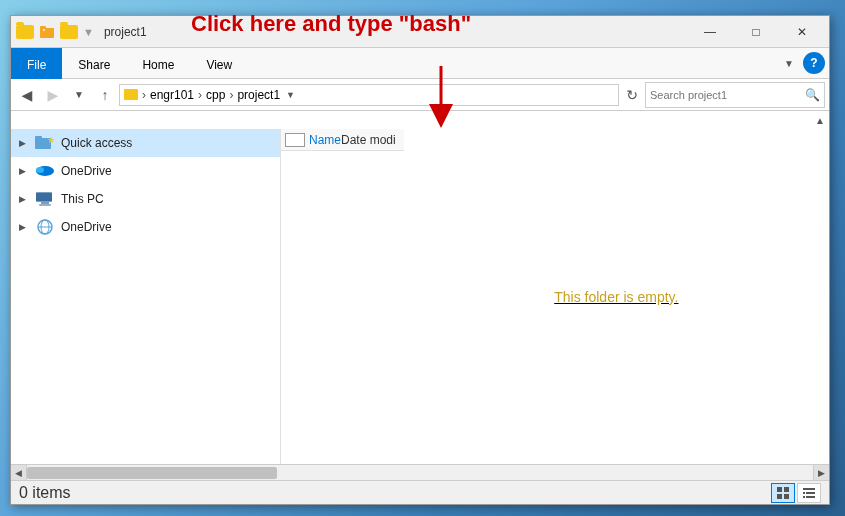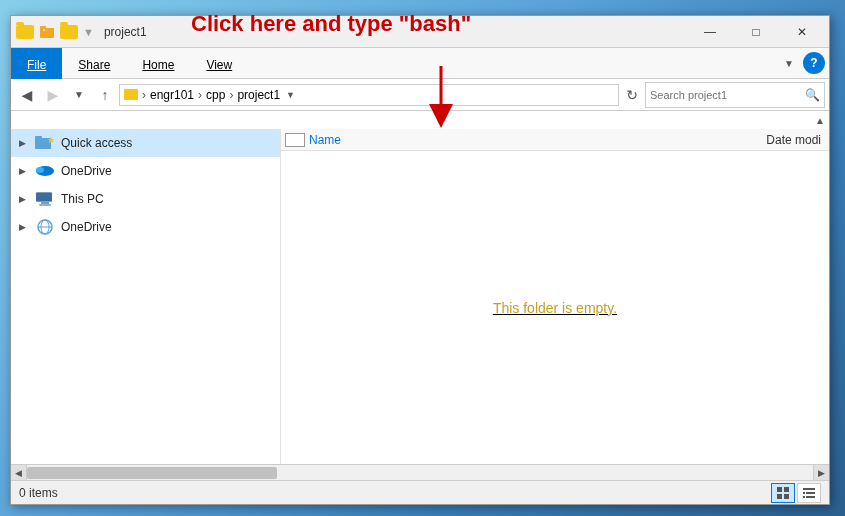--- a/index.html
+++ b/index.html
@@ -111,21 +111,20 @@
       height: 30px;
     }
     .ribbon-tab {
       padding: 17px 16px;
       display: flex;
       align-items: center;
       font-size: 12px;
       cursor: pointer;
       border: none;
       background: transparent;
-      text-decoration: underline;
     }
     .ribbon-tab.active {
       background: #0078d7;
       color: white;
     }
     .ribbon-right {
       margin-left: auto;
       display: flex;
       align-items: center;
       gap: 4px;
@@ -298,21 +297,21 @@
     .sidebar-label {
       font-size: 12px;
       color: #222;
     }
 
     
     .file-area {
       flex: 1;
       background: white;
       display: flex;
-      flex-direction: column;
+      flex-direction: row;
       overflow: hidden;
     }
     .file-column-headers {
       height: 22px;
       background: #f8f8f8;
       border-bottom: 1px solid #e0e0e0;
       display: flex;
       align-items: center;
       padding: 0 4px;
     }
@@ -397,21 +396,21 @@
     
     .status-bar {
       height: 24px;
       background: #f0f0f0;
       border-top: 1px solid #ccc;
       display: flex;
       align-items: center;
       padding: 0 8px;
     }
     .status-text {
-      font-size: 12px;
+      font-size: 16px;
       color: #333;
     }
     .status-right {
       margin-left: auto;
       display: flex;
       align-items: center;
       gap: 2px;
     }
     .view-btn {
       width: 24px;

